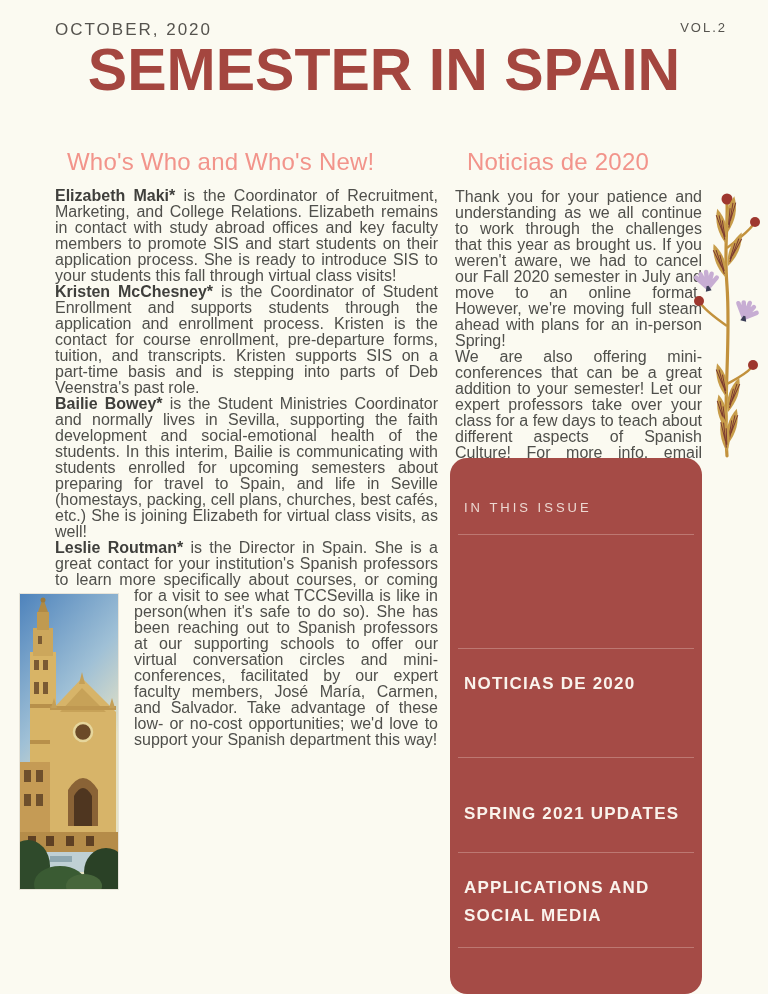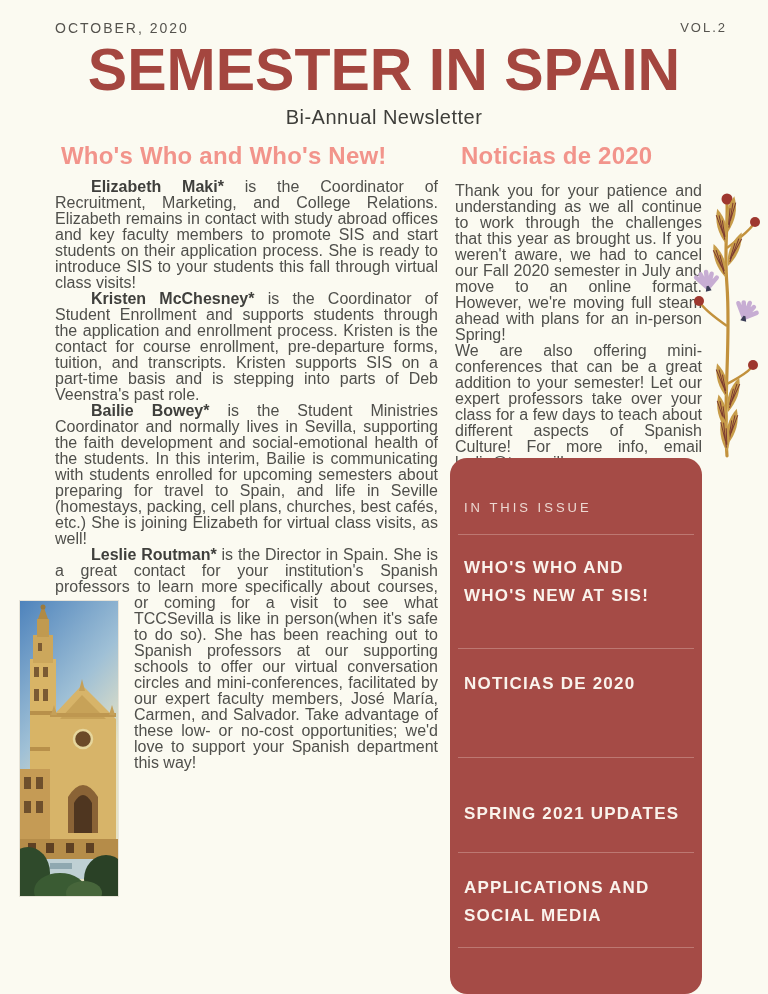--- a/index.html
+++ b/index.html
@@ -2,37 +2,37 @@
 <html><head>
 <meta charset="utf-8">
 <style>
   html,body{margin:0;padding:0;background:#9a9a94;}
   .page{
     position:relative;width:768px;height:994px;margin:0 auto;
     background:#FBFAF1;overflow:hidden;
     font-family:"Liberation Sans",sans-serif;color:#4F4F4B;
   }
   
-  .mast-date{position:absolute;left:55px;top:20px;font-size:14px;letter-spacing:2px;color:#55534E;}
+  .mast-date{position:absolute;left:55px;top:20px;font-size:17px;letter-spacing:2px;color:#55534E;}
   .mast-vol{position:absolute;right:41px;top:20px;font-size:13px;letter-spacing:2px;color:#55534E;}
   .mast-title{
     position:absolute;left:0;top:40px;width:768px;text-align:center;
     font-size:59px;font-weight:700;letter-spacing:0px;color:#A4463F;line-height:1.05;
   }
   .mast-sub{position:absolute;left:0;top:106px;width:768px;text-align:center;
     font-size:20px;color:#3E3E3A;letter-spacing:0.5px;}
   
   .col-left{position:absolute;left:55px;top:136px;width:383px;}
   .col-right{position:absolute;left:455px;top:136px;width:247px;}
-  h2.section{margin:6px;font-size:24px;font-weight:700;color:#F2948B;letter-spacing:0.2px;}
+  h2.section{margin:12px;font-size:24px;font-weight:400;color:#F2948B;letter-spacing:0.2px;}
   .byline{margin-top:15px;font-size:15px;font-weight:700;font-style:italic;color:#3A3A38;letter-spacing:0.3px;}
   .body-copy{margin-top:9px;font-size:16px;line-height:16px;text-align:justify;}
   .col-right .body-copy{margin-top:13px;}
   .body-copy p{margin:0;}
-  b.pname{color:#3F3F3C;margin-left:36px;}
+  b.pname{color:#3F3F3C;}
   
   .photo-wrap{
     float:left;width:98px;height:295px;margin:6px 16px 10px -35px;
     box-shadow:0 0 0 1px rgba(120,110,80,0.15);
   }
   .photo-wrap svg{display:block;width:100%;height:100%;}
   
   .issue-box{
     position:absolute;left:450px;top:458px;width:252px;height:536px;
     background:#A54B46;color:#FAF3EC;border-radius:17px;
@@ -47,21 +47,20 @@
   .flower{position:absolute;left:690px;top:186px;width:76px;height:272px;}
 </style>
 </head>
 <body>
 
 <div class="page">
 
   <div class="mast-date">OCTOBER, 2020</div>
   <div class="mast-vol">VOL.2</div>
   <div class="mast-title">SEMESTER IN SPAIN</div>
-  <div class="mast-sub">Bi-Annual Newsletter</div>
 
   <div class="col-left">
     <h2 class="section">Who's Who and Who's New!</h2>
     <div class="body-copy">
       <p><b class="pname">Elizabeth Maki*</b><span> is the Coordinator of Recruitment, Marketing, and College Relations. Elizabeth remains in contact with study abroad offices and key faculty members to promote SIS and start students on their application process. She is ready to introduce SIS to your students this fall through virtual class visits!</span></p>
       <p><b class="pname">Kristen McChesney*</b><span> is the Coordinator of Student Enrollment and supports students through the application and enrollment process. Kristen is the contact for course enrollment, pre-departure forms, tuition, and transcripts. Kristen supports SIS on a part-time basis and is stepping into parts of Deb Veenstra's past role.</span></p>
       <p><b class="pname">Bailie Bowey*</b><span> is the Student Ministries Coordinator and normally lives in Sevilla, supporting the faith development and social-emotional health of the students. In this interim, Bailie is communicating with students enrolled for upcoming semesters about preparing for travel to Spain, and life in Seville (homestays, packing, cell plans, churches, best cafés, etc.) She is joining Elizabeth for virtual class visits, as well!</span></p>
       <p><b class="pname">Leslie Routman*</b><span> is the Director in Spain.  She is a great contact for your institution's Spanish professors to learn more specifically about courses, or coming for a visit to see</span>
         <span class="photo-wrap">
           <svg viewBox="0 0 98 295" preserveAspectRatio="none" aria-hidden="true">
@@ -128,21 +127,20 @@
     <div class="body-copy">
       <p>Thank you for your patience and understanding as we all continue to work through the challenges that this year as brought us. If you weren't aware, we had to cancel our Fall 2020 semester in July and move to an online format. However, we're moving full steam ahead with plans for an in-person Spring!</p>
       <p><span>We are also offering mini-conferences that can be a great addition to your semester! Let our expert professors take over your class for a few days to teach about different aspects of Spanish Culture! For more info, email</span>
         <span>leslie@tccsevilla.com</span></p>
     </div>
   </div>
 
   <aside class="issue-box">
     <div class="issue-label">IN THIS ISSUE</div>
     <div class="issue-rule r1"></div>
-    <div class="issue-item i1">WHO'S WHO AND WHO'S NEW AT SIS!</div>
     <div class="issue-rule r2"></div>
     <div class="issue-item i2">NOTICIAS DE 2020</div>
     <div class="issue-rule r3"></div>
     <div class="issue-item i3 nowrap">SPRING 2021 UPDATES</div>
     <div class="issue-rule r4"></div>
     <div class="issue-item i4">APPLICATIONS AND SOCIAL MEDIA</div>
     <div class="issue-rule r5"></div>
   </aside>
 
   <svg class="flower" viewBox="0 0 76 272" aria-hidden="true">

